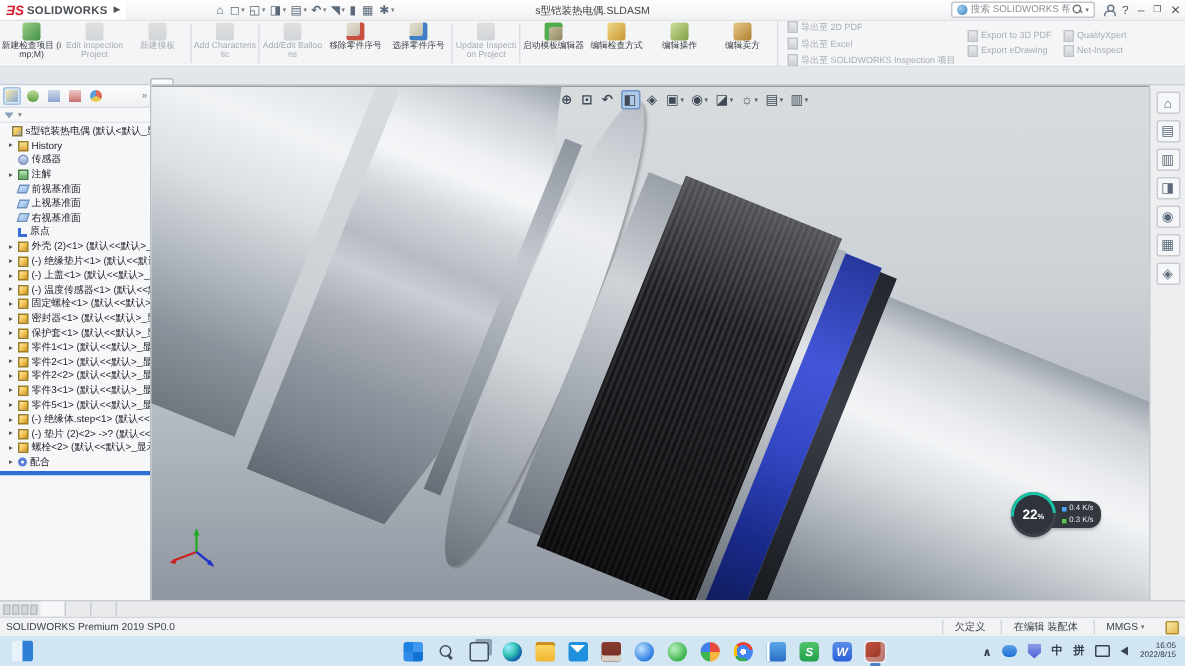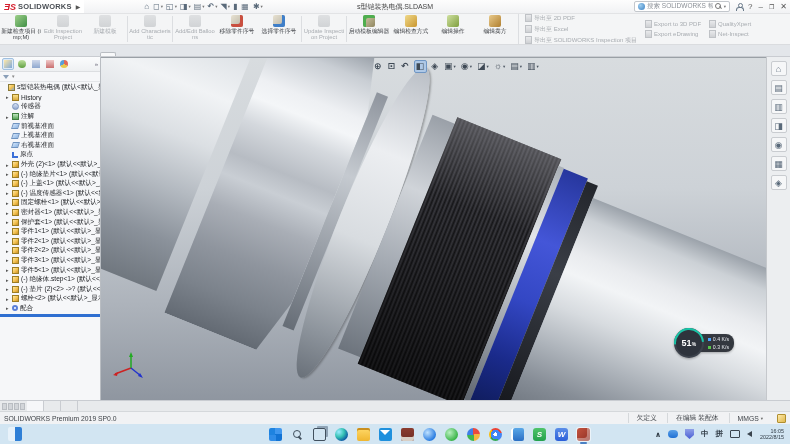--- a/index.html
+++ b/index.html
@@ -580,21 +580,21 @@
           <polygon points="2,23 7,20 6,24" fill="#cc2222"></polygon>
           <line x1="20" y1="16" x2="20" y2="3" stroke="#22aa22" stroke-width="1.5"></line>
           <polygon points="20,0 18,5 22,5" fill="#22aa22"></polygon>
           <line x1="20" y1="16" x2="30" y2="24" stroke="#2233cc" stroke-width="1.5"></line>
           <polygon points="32,26 27,24 29,21" fill="#2233cc"></polygon>
         </svg>
       </div>
 
       <div class="speed-badge">
         <div class="sb-circle">
-          <span class="sb-pct"><span>51</span><small>%</small></span>
+          <span class="sb-pct"><span>22</span><small>%</small></span>
         </div>
         <div class="sb-pill">
 
         <div class="sb-row">
               <i class="sb-dot j-icon" style="background: rgb(74, 163, 255);"></i>
               <span>0.4 K/s</span>
             </div>
             <div class="sb-row">
               <i class="sb-dot j-icon" style="background: rgb(88, 194, 74);"></i>
               <span>0.3 K/s</span>

